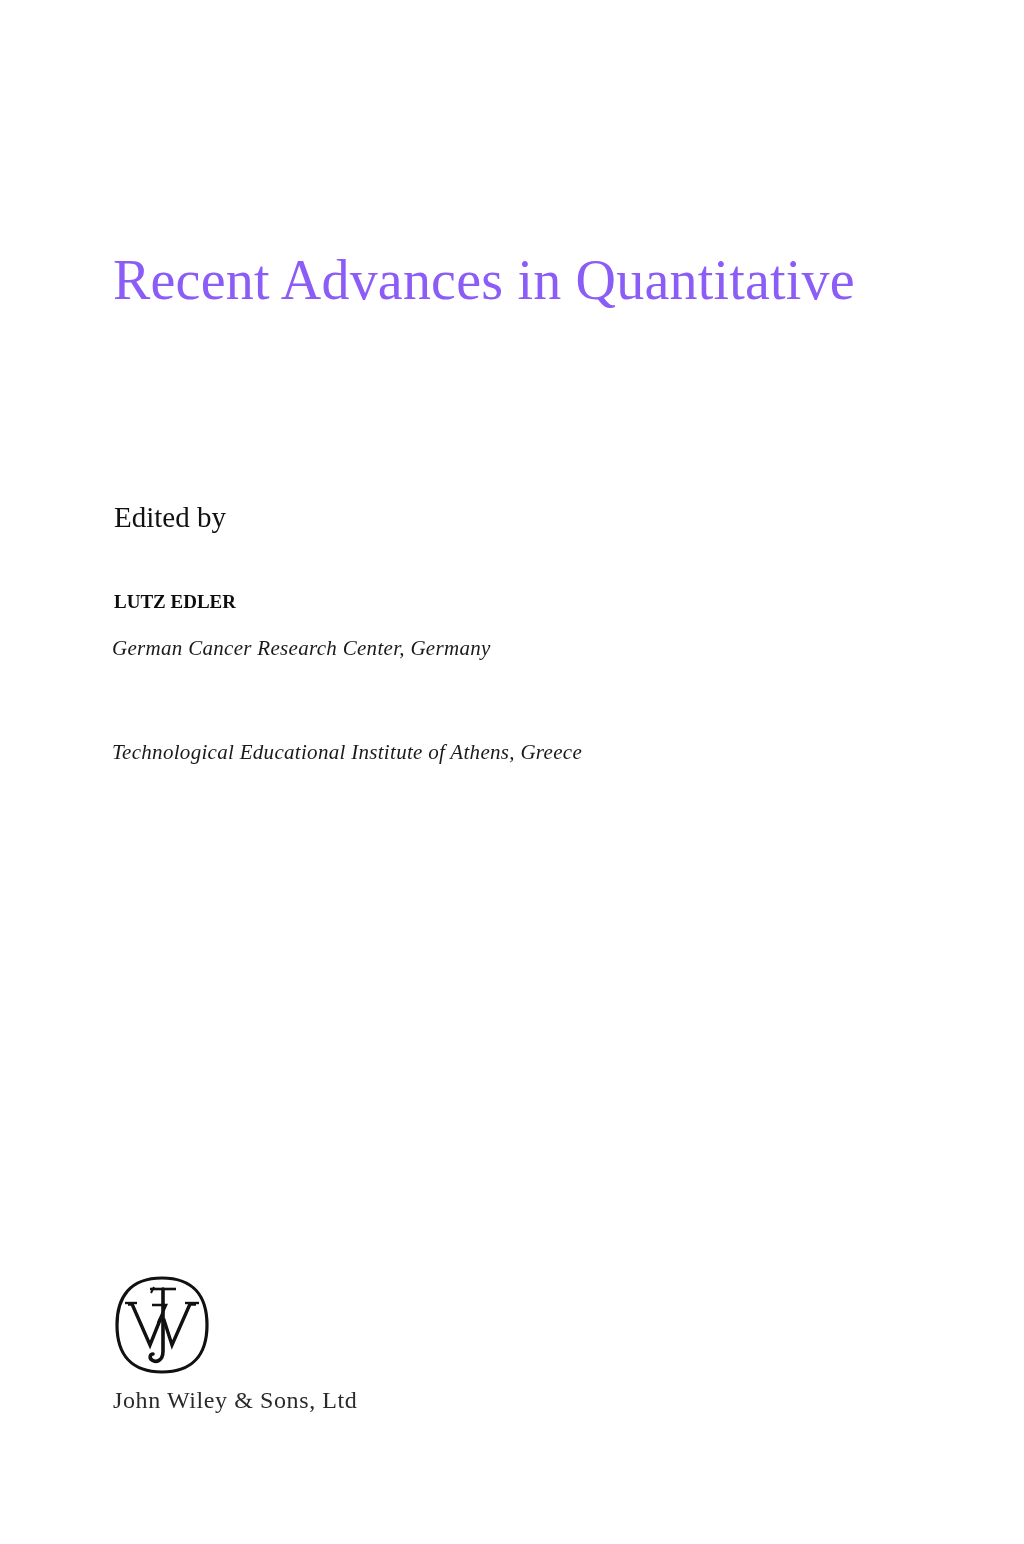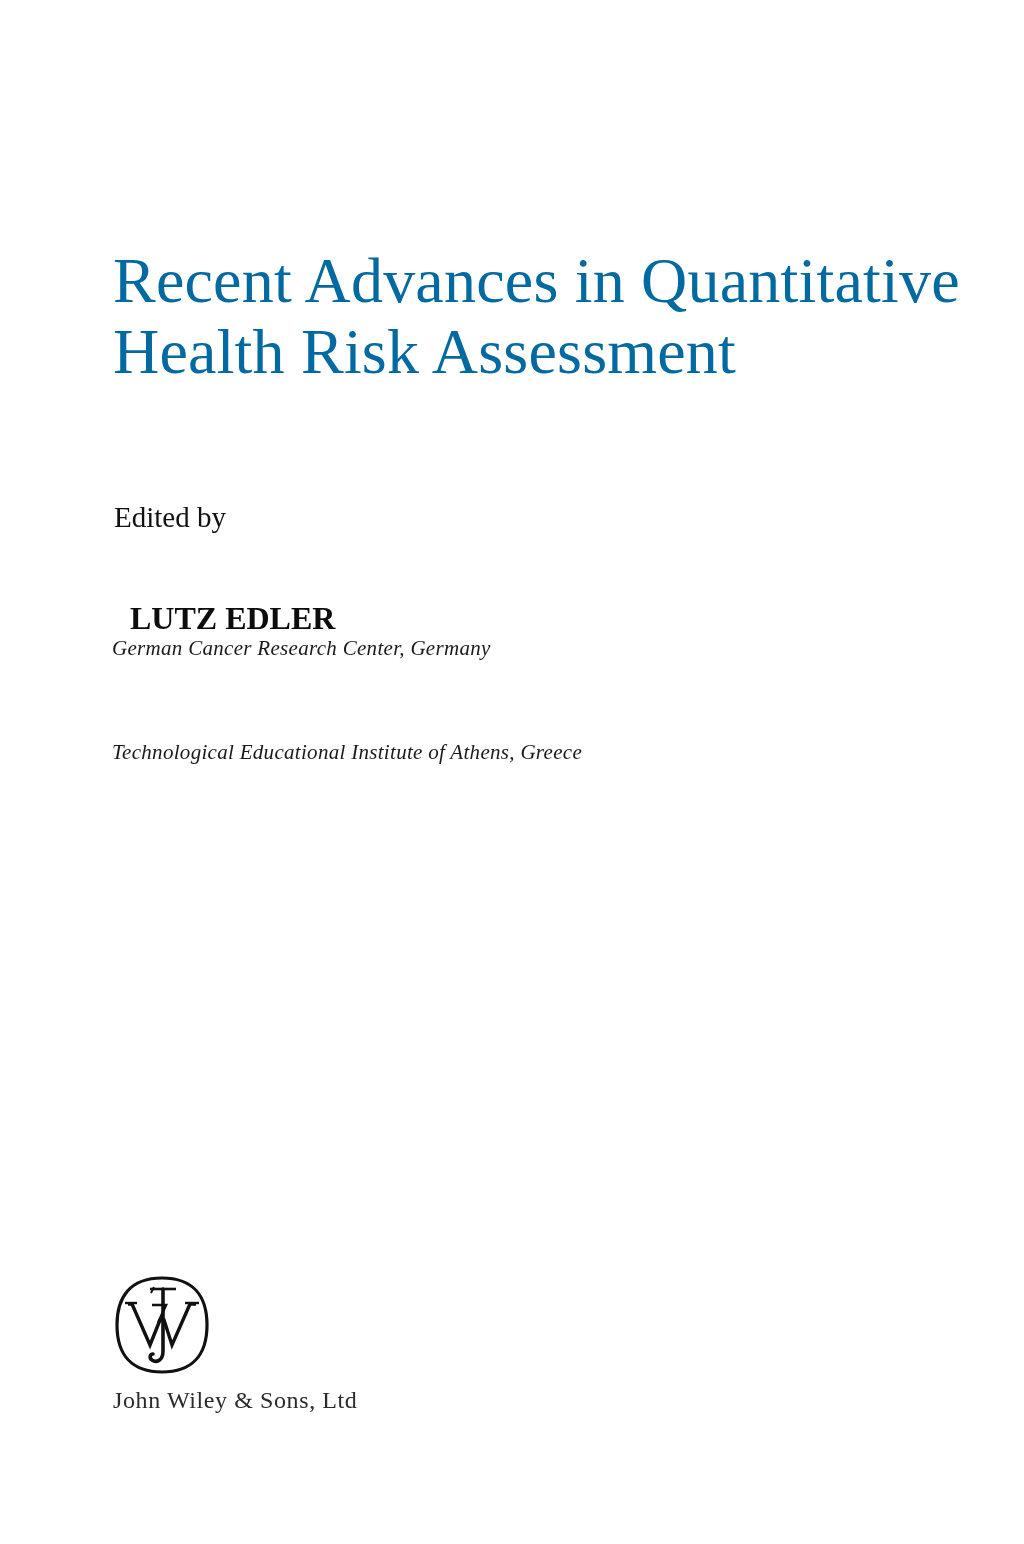--- a/index.html
+++ b/index.html
@@ -23,46 +23,46 @@
       background: #ffffff;
     }
     .title {
       position: absolute;
       left: 113px;
       top: 245px;
       width: 860px;
       margin: 0;
       font-family: "Liberation Serif", serif;
       font-weight: normal;
-      font-size: 64px;
+      font-size: 56px;
       line-height: 71px;
       letter-spacing: 0.2px;
-      color: #0369a1;
+      color: #8b5cf6;
     }
     .title .line {
       display: block;
       white-space: nowrap;
     }
     .edited-by {
       position: absolute;
       left: 114px;
       top: 502px;
       margin: 0;
       font-family: "Liberation Serif", serif;
       font-size: 29px;
       line-height: 30px;
       color: #111111;
     }
     .editor-name {
       position: absolute;
       left: 114px;
-      margin: 16px;
+      margin: 0;
       font-family: "Liberation Serif", serif;
       font-weight: bold;
-      font-size: 32px;
+      font-size: 19px;
       line-height: 30px;
       color: #0d0d0d;
       white-space: nowrap;
     }
     .editor-affil {
       position: absolute;
       left: 112px;
       margin: 0;
       font-family: "Liberation Serif", serif;
       font-style: italic;
@@ -97,21 +97,20 @@
       white-space: nowrap;
     }
   </style>
 </head>
 <body>
 
 <div class="page">
 
   <h1 class="title">
     <span class="line">Recent Advances in Quantitative</span>
-    <span class="line">Health Risk Assessment</span>
   </h1>
 
   <p class="edited-by">Edited by</p>
 
   <p class="editor-name" id="ed1-name">LUTZ EDLER</p>
   <p class="editor-affil" id="ed1-affil">German Cancer Research Center, Germany</p>
 
   <p class="editor-affil" id="ed2-affil">Technological Educational Institute of Athens, Greece</p>
 
   <div class="publisher-logo">

